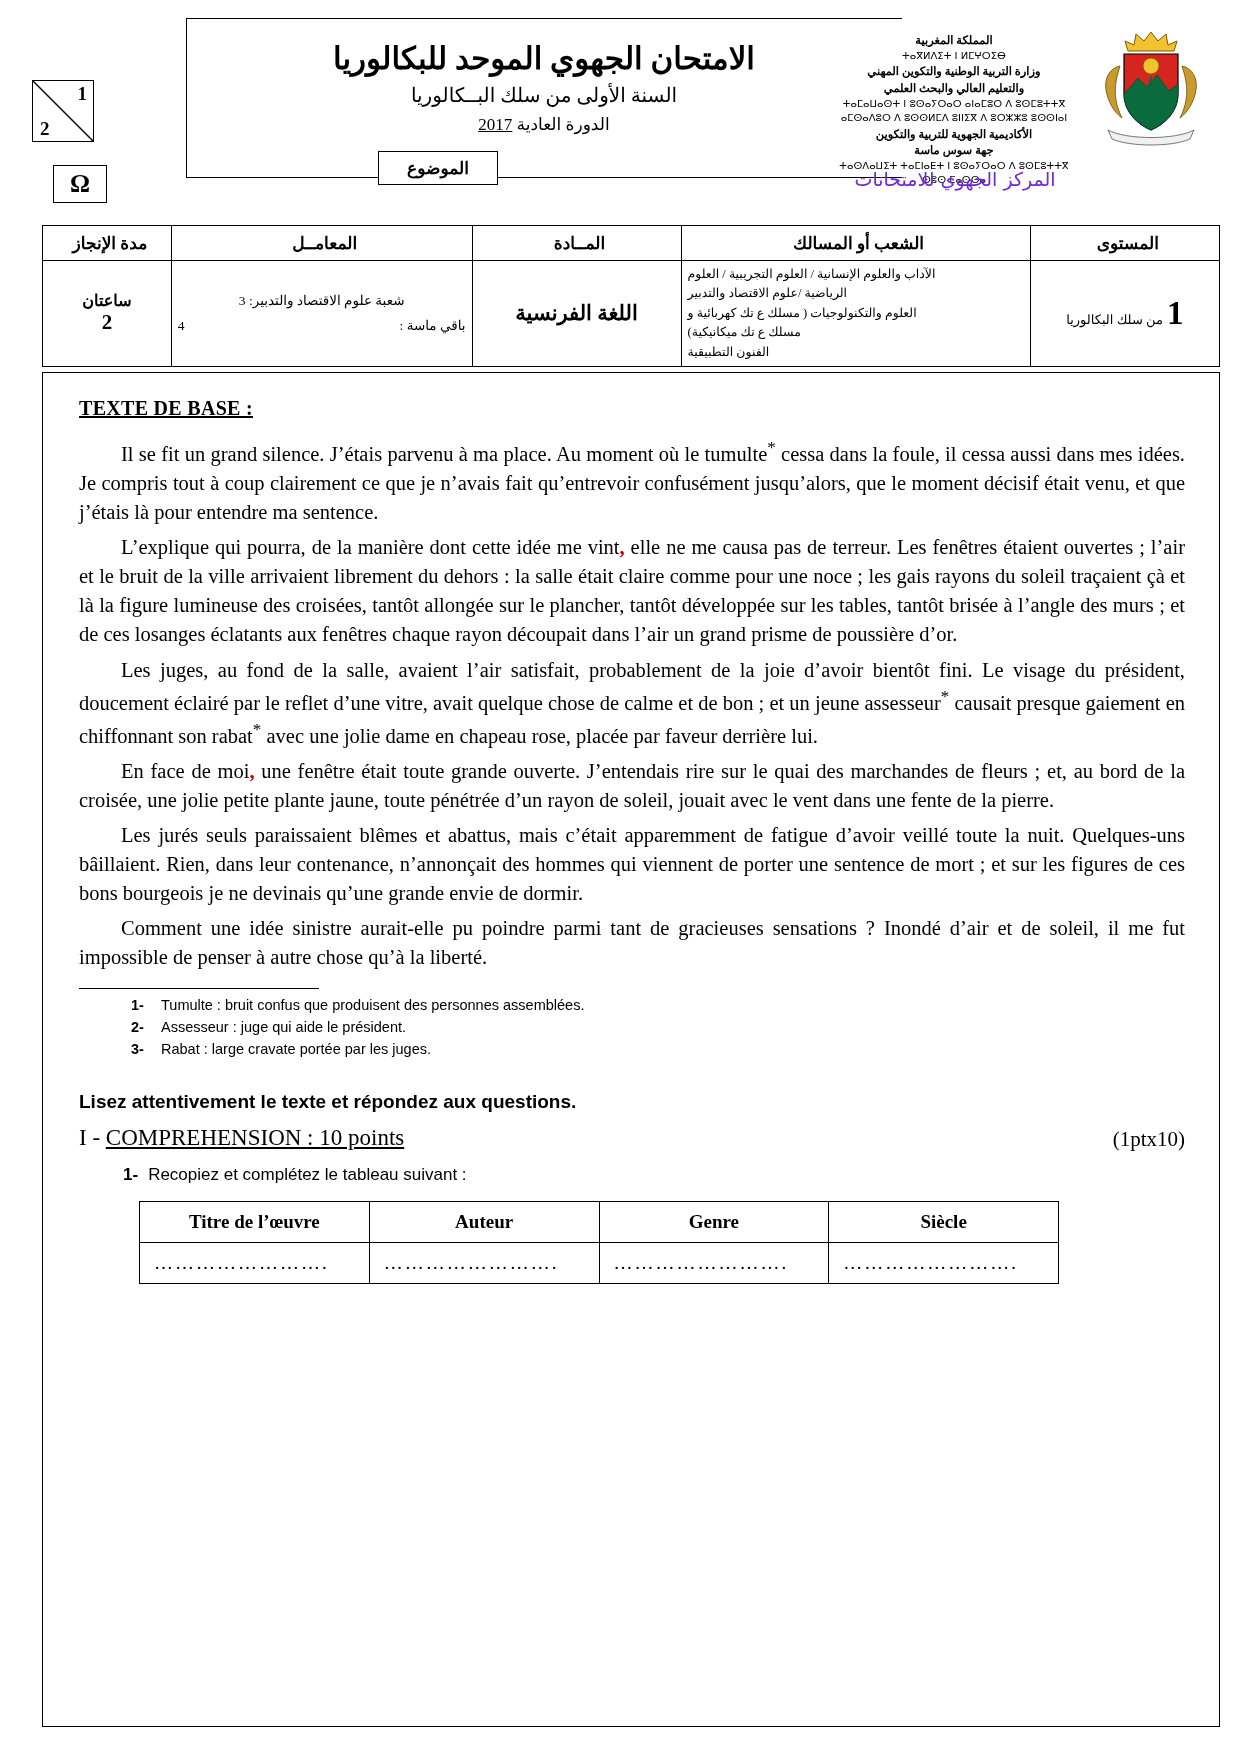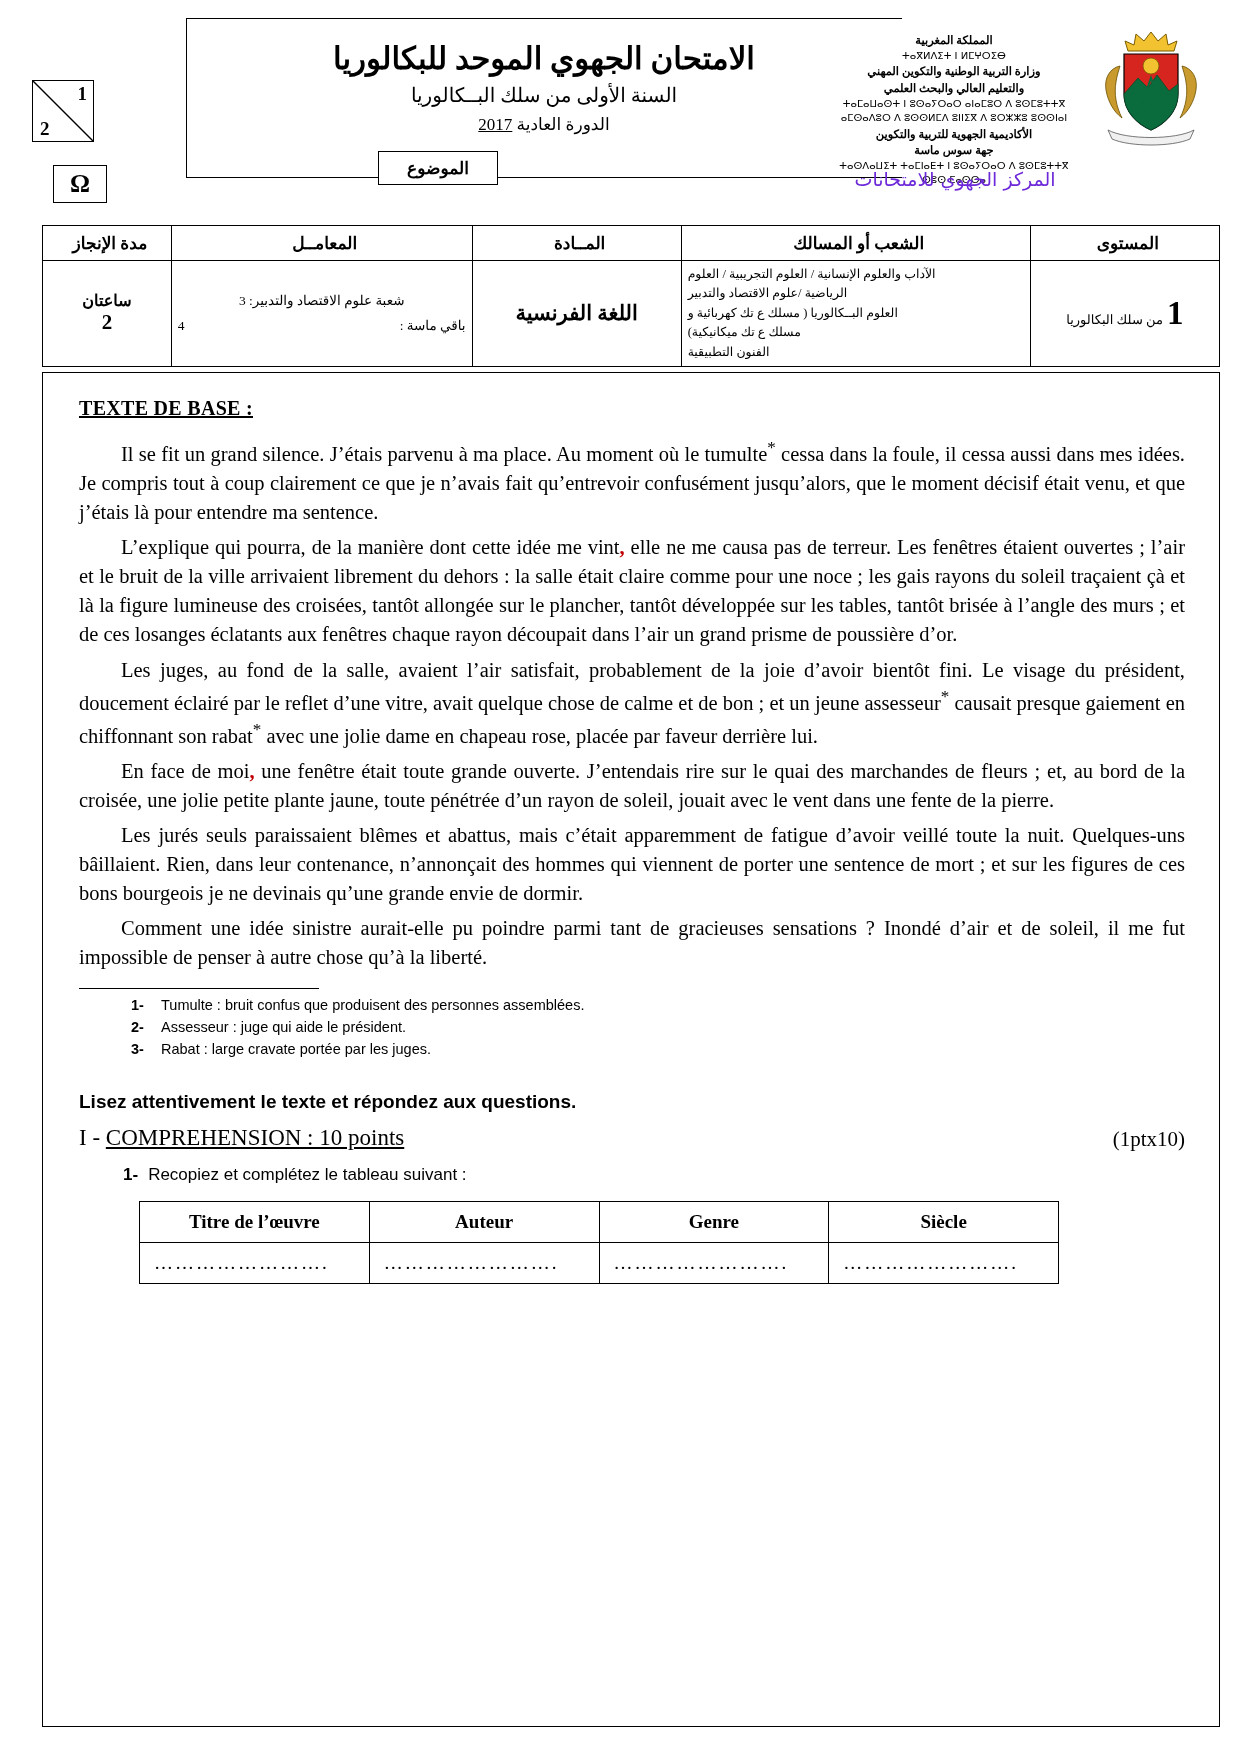--- a/index.html
+++ b/index.html
@@ -226,21 +226,21 @@
       <td>مدة الإنجاز</td>
     </tr>
     <tr>
       <td class="niveau-cell">
         <span class="niveau-num">1</span>
         <span class="niveau-sub">من سلك البكالوريا</span>
       </td>
       <td class="shuab-cell">
         <div>الآداب والعلوم الإنسانية / العلوم التجريبية / العلوم</div>
         <div>الرياضية /علوم الاقتصاد والتدبير</div>
-        <div>العلوم البــكالوريا ( مسلك ع  تك كهربائية و</div>
+        <div>العلوم والتكنولوجيات ( مسلك ع  تك كهربائية و</div>
         <div>مسلك ع  تك  ميكانيكية)</div>
         <div>الفنون التطبيقية</div>
       </td>
       <td class="matiere-cell">اللغة الفرنسية</td>
       <td class="moamal-cell">
         <span class="l">شعبة علوم الاقتصاد والتدبير: 3</span>
         <span class="r">باقي ماسة :</span>
         <span class="ll">4</span>
       </td>
       <td class="duree-cell">

